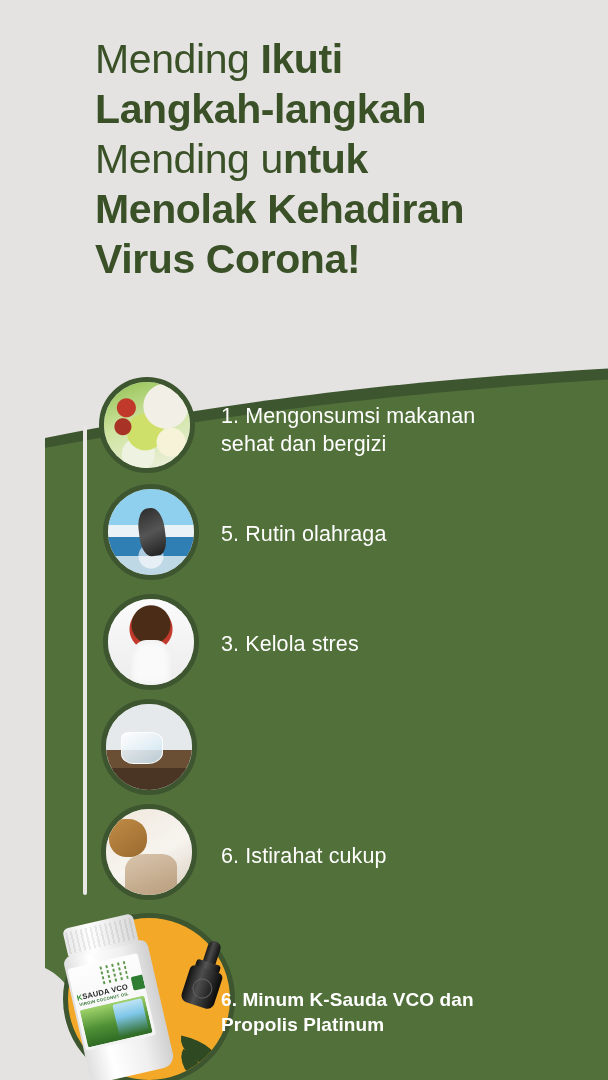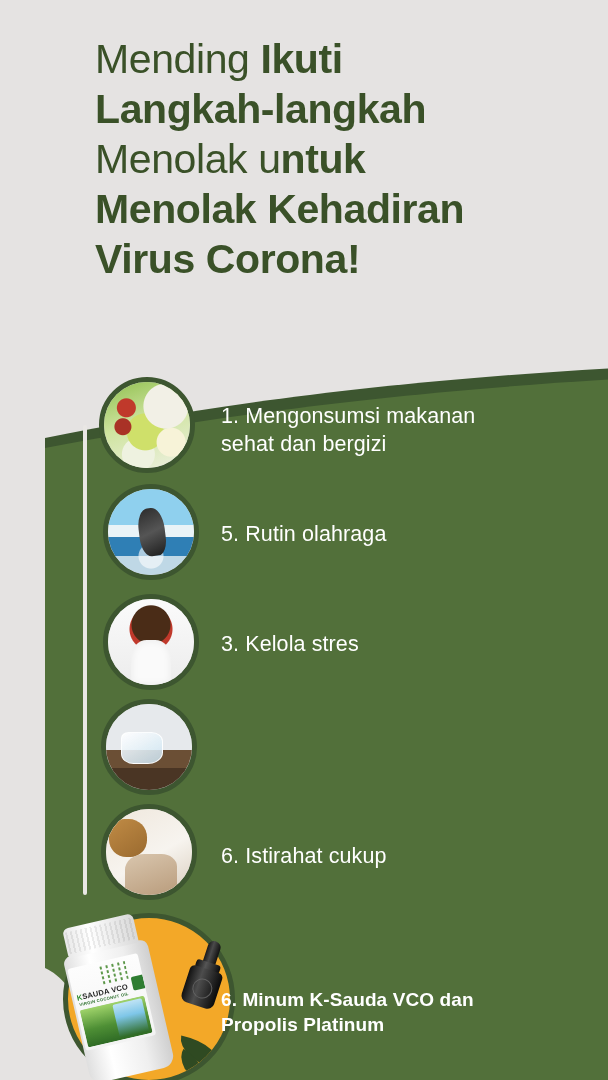--- a/index.html
+++ b/index.html
@@ -274,21 +274,21 @@
 
   <div class="bottom-wedge">
     <svg width="90" height="140" viewBox="0 0 90 140" aria-hidden="true">
       <path d="M0 28 C 26 40, 44 74, 50 140 L 0 140 Z" fill="#e5e3e2"></path>
     </svg>
   </div>
 
   <div class="heading">
     <span class="ln"><span class="light">Mending </span><span class="bold">Ikuti</span></span>
     <span class="ln bold">Langkah-langkah</span>
-    <span class="ln"><span class="light">Menolak u</span><span class="bold">ntuk</span></span>
+    <span class="ln"><span class="light">Mending u</span><span class="bold">ntuk</span></span>
     <span class="ln bold">Menolak Kehadiran</span>
     <span class="ln bold">Virus Corona!</span>
   </div>
 
   <div class="timeline-rule"></div>
 
   <div class="thumb" style="left:54px; top:377px; width:96px; height:96px;">
     <div class="art art-salad"></div>
   </div>
   <div class="row-text" style="left:176px; top:403px; width:400px;">1. Mengonsumsi makanan<br>sehat dan bergizi</div>

